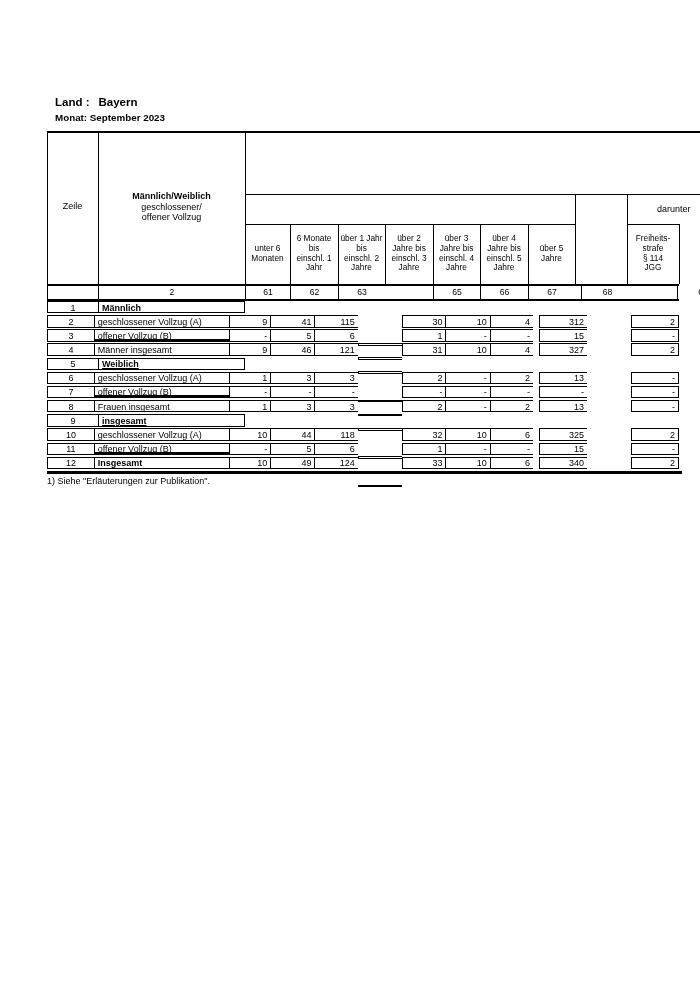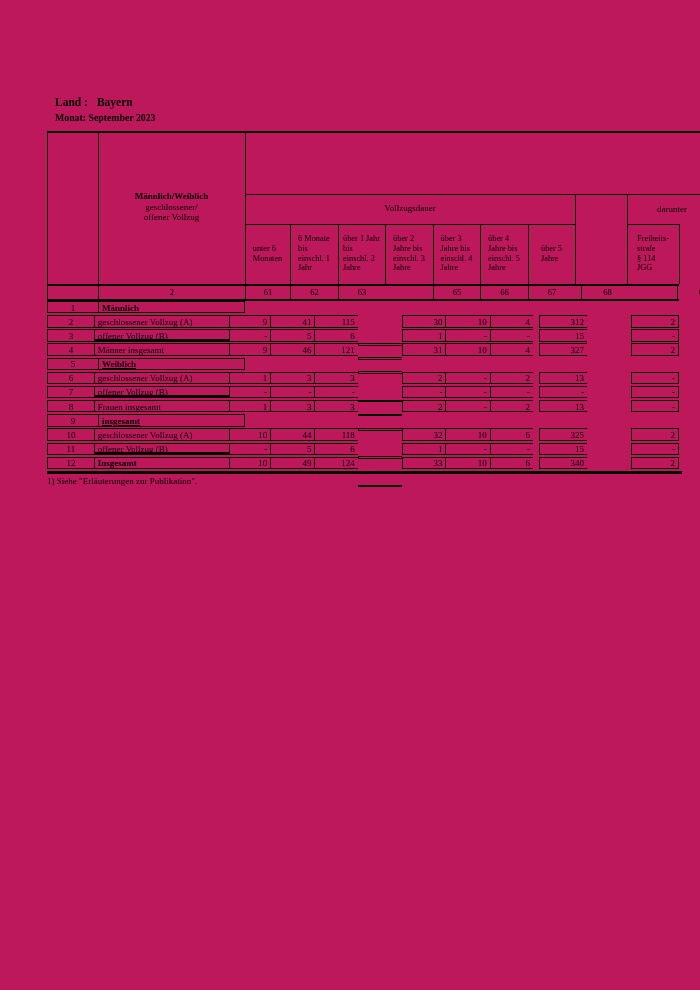--- a/index.html
+++ b/index.html
@@ -1,32 +1,32 @@
 <!DOCTYPE html>
 <html><head>
 <meta charset="utf-8">
 <style>
   html,body{margin:0;padding:0;background:#888;}
   .page{
-    position:relative;width:700px;height:990px;background:#be185d;
-    font-family:Liberation Serif, serif;color:#000;
+    position:relative;width:700px;height:990px;background:#ffffff;
+    font-family:Liberation Sans, sans-serif;color:#000;
     overflow:hidden;margin:0 auto;
   }
   
   .land-line{position:absolute;left:55px;top:96px;font-size:11.5px;font-weight:bold;}
   .land-line .val{margin-left:9px;}
   .monat-line{position:absolute;left:55px;top:112px;font-size:9.8px;font-weight:bold;}
   
   .hline{position:absolute;background:#000;height:1px;}
   .hline.t25{height:2.5px;}
   .hline.t2{height:2px;}
   .vline{position:absolute;background:#000;width:1px;}
   
   .hcell{position:absolute;display:flex;align-items:center;justify-content:center;
-         font-size:8.3px;line-height:9.6px;white-space:pre-line;box-sizing:border-box;}
+         text-align:center;font-size:8.3px;line-height:9.6px;white-space:pre-line;box-sizing:border-box;}
   .hcell.big{font-size:9px;}
   .group-hdr{flex-direction:column;}
   .group-hdr .gl1{font-weight:bold;font-size:9px;line-height:10.5px;}
   .group-hdr .gl2{font-size:9px;line-height:10.5px;}
   .darunter{position:absolute;left:657px;top:194px;width:60px;height:30px;
             line-height:30px;font-size:9px;text-align:left;}
   
   .numrow{position:absolute;left:47px;top:285.5px;height:13px;display:flex;}
   .ncell{box-sizing:border-box;border-left:1px solid #000;text-align:center;
          font-size:8.6px;line-height:12px;overflow:hidden;}
@@ -73,26 +73,26 @@
   <div class="vline" style="left:290px;top:224px;height:59.5px;"></div>
   <div class="vline" style="left:338px;top:224px;height:59.5px;"></div>
   <div class="vline" style="left:385px;top:224px;height:59.5px;"></div>
   <div class="vline" style="left:433px;top:224px;height:59.5px;"></div>
   <div class="vline" style="left:480px;top:224px;height:59.5px;"></div>
   <div class="vline" style="left:528px;top:224px;height:59.5px;"></div>
   <div class="vline" style="left:575px;top:194px;height:89.5px;"></div>
   <div class="vline" style="left:627px;top:194px;height:89.5px;"></div>
   <div class="vline" style="left:679px;top:224px;height:59.5px;"></div>
 
+  <div class="hcell big" style="left:47px;top:131px;width:51px;height:152px;">Zeile</div>
   <div class="hcell group-hdr" style="left:98px;top:131px;width:147px;height:152px;">
     <span class="gl1">Männlich/Weiblich</span>
     <span class="gl2">geschlossener/</span>
     <span class="gl2">offener Vollzug</span>
   </div>
-  <div class="hcell big" style="left:245px;top:194px;width:330px;height:30px;">Vollzugsdauer</div>
   <div class="darunter">darunter</div>
 
   <div class="hcell" style="left:245px;top:224px;width:45px;height:59px;">unter 6
 Monaten</div>
   <div class="hcell" style="left:290px;top:224px;width:48px;height:59px;">6 Monate
 bis
 einschl. 1
 Jahr</div>
   <div class="hcell" style="left:338px;top:224px;width:47px;height:59px;">über 1 Jahr
 bis

